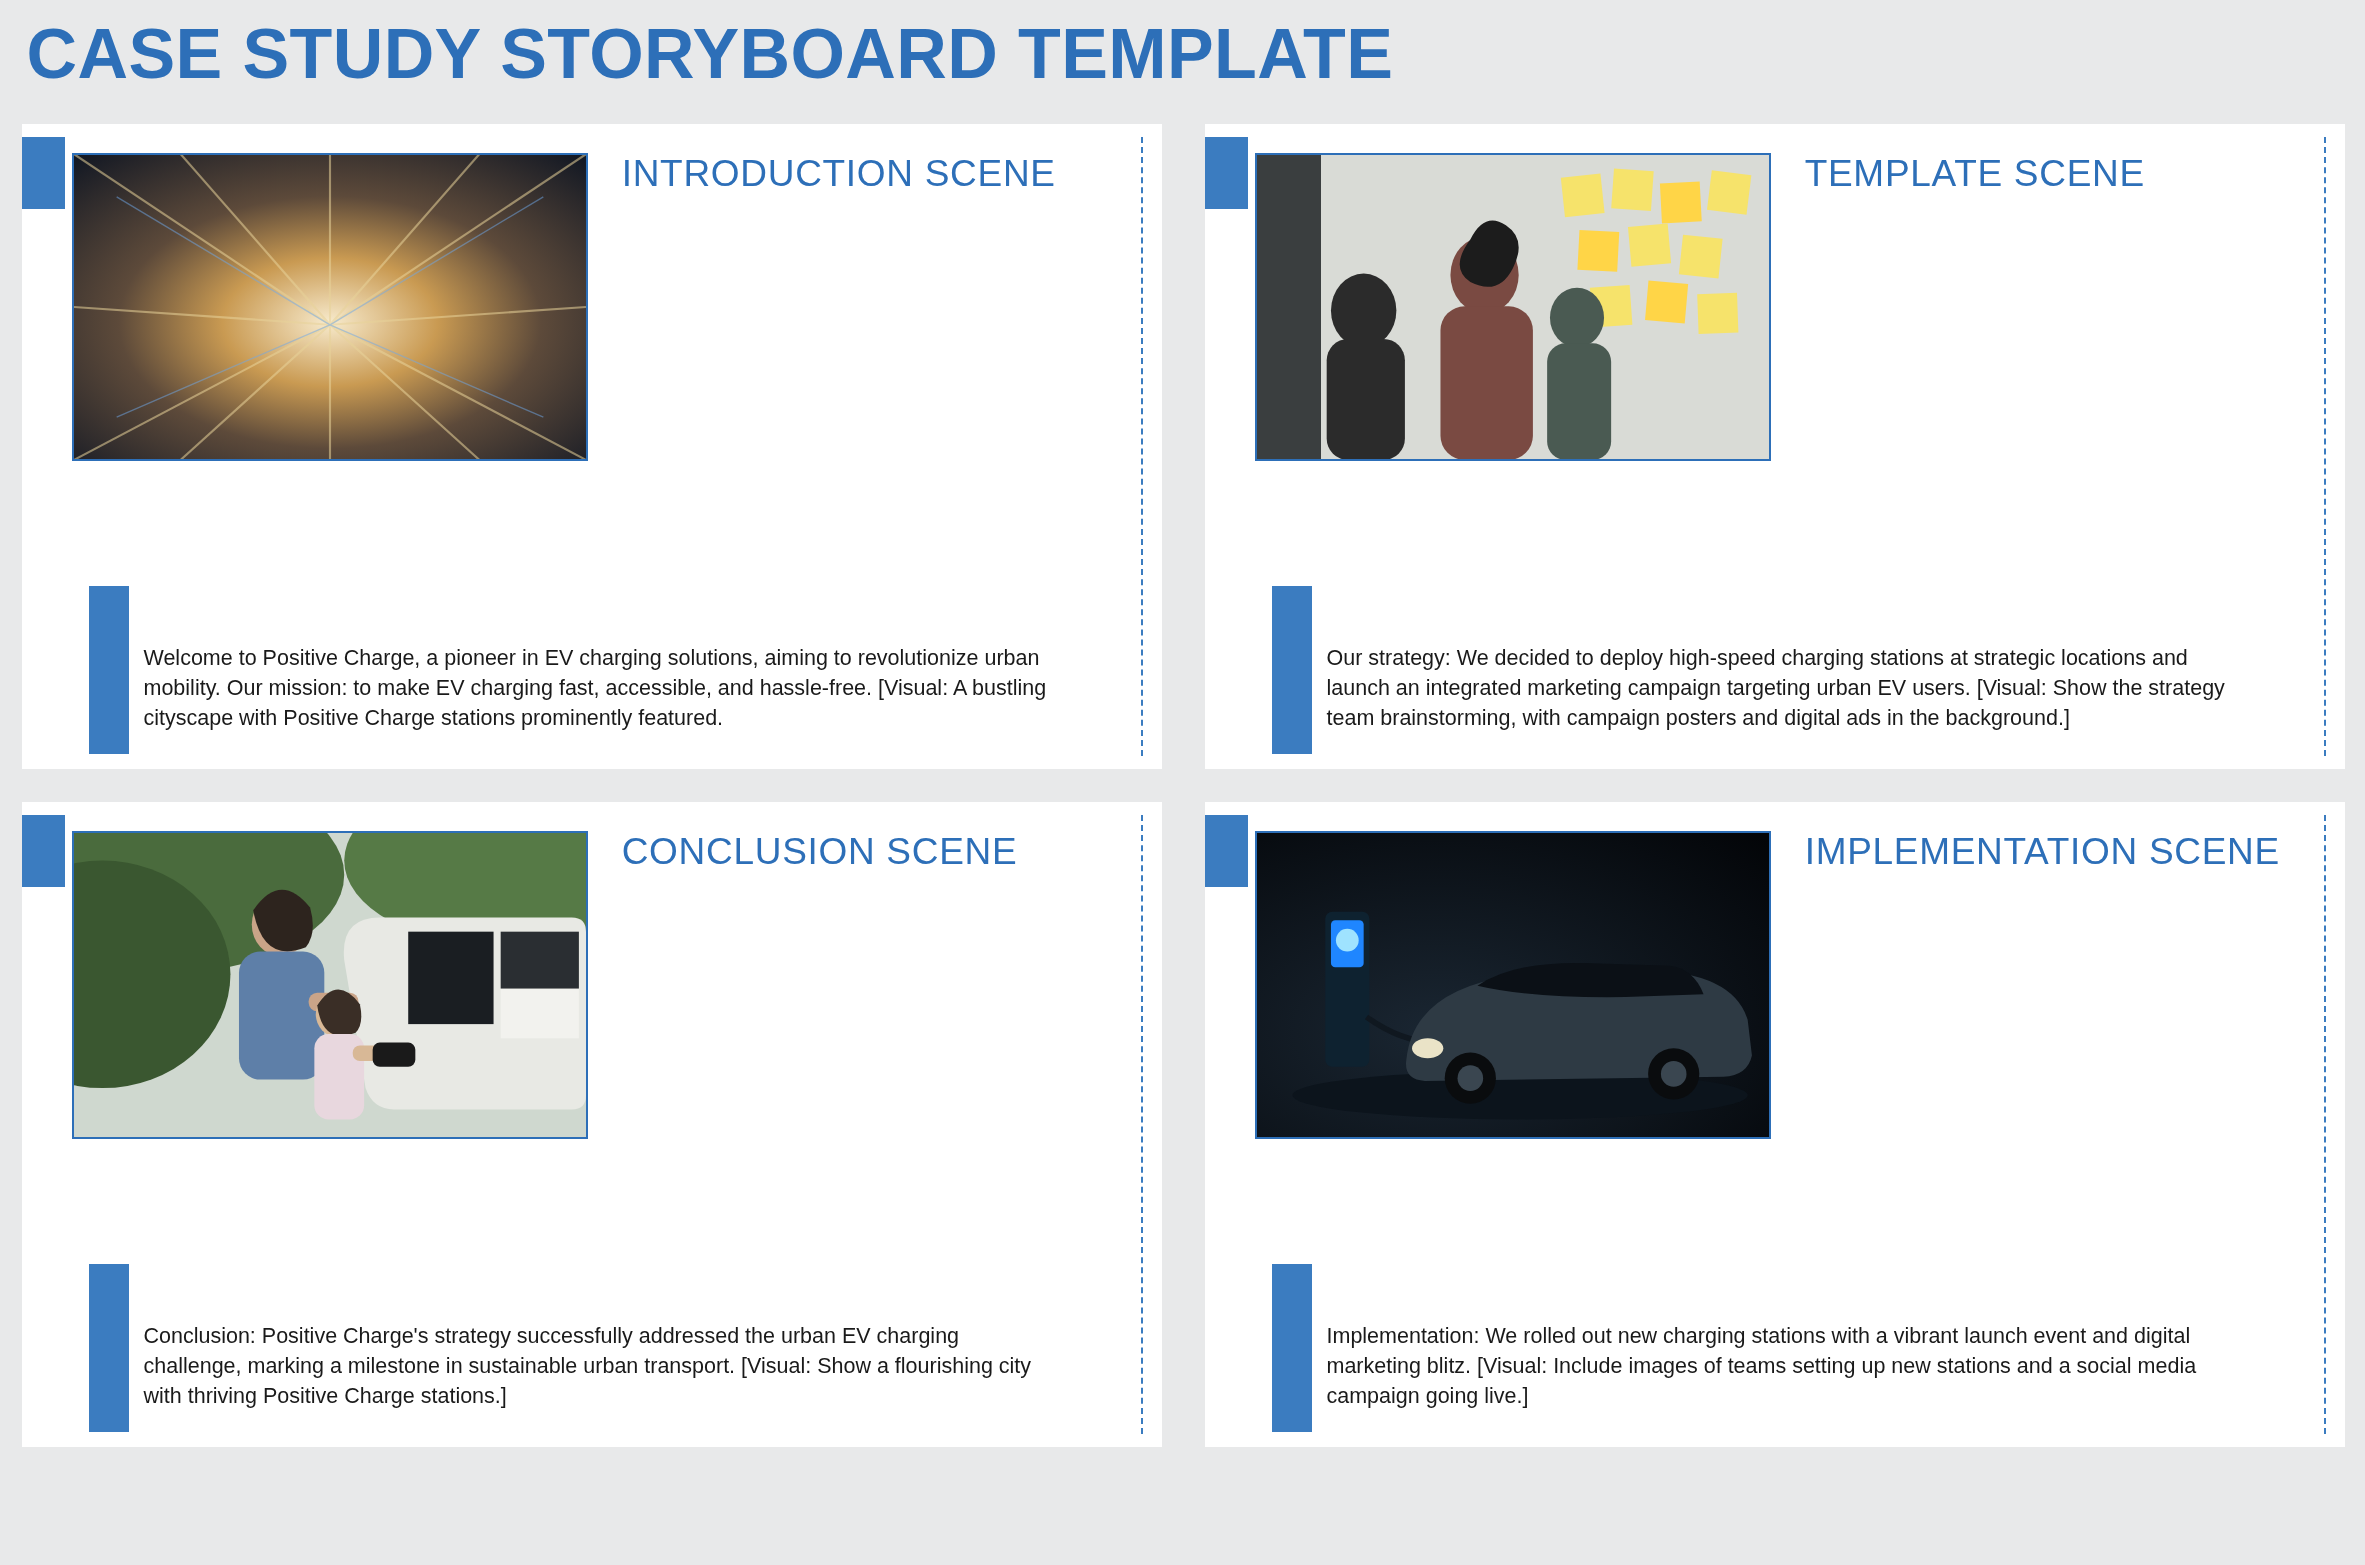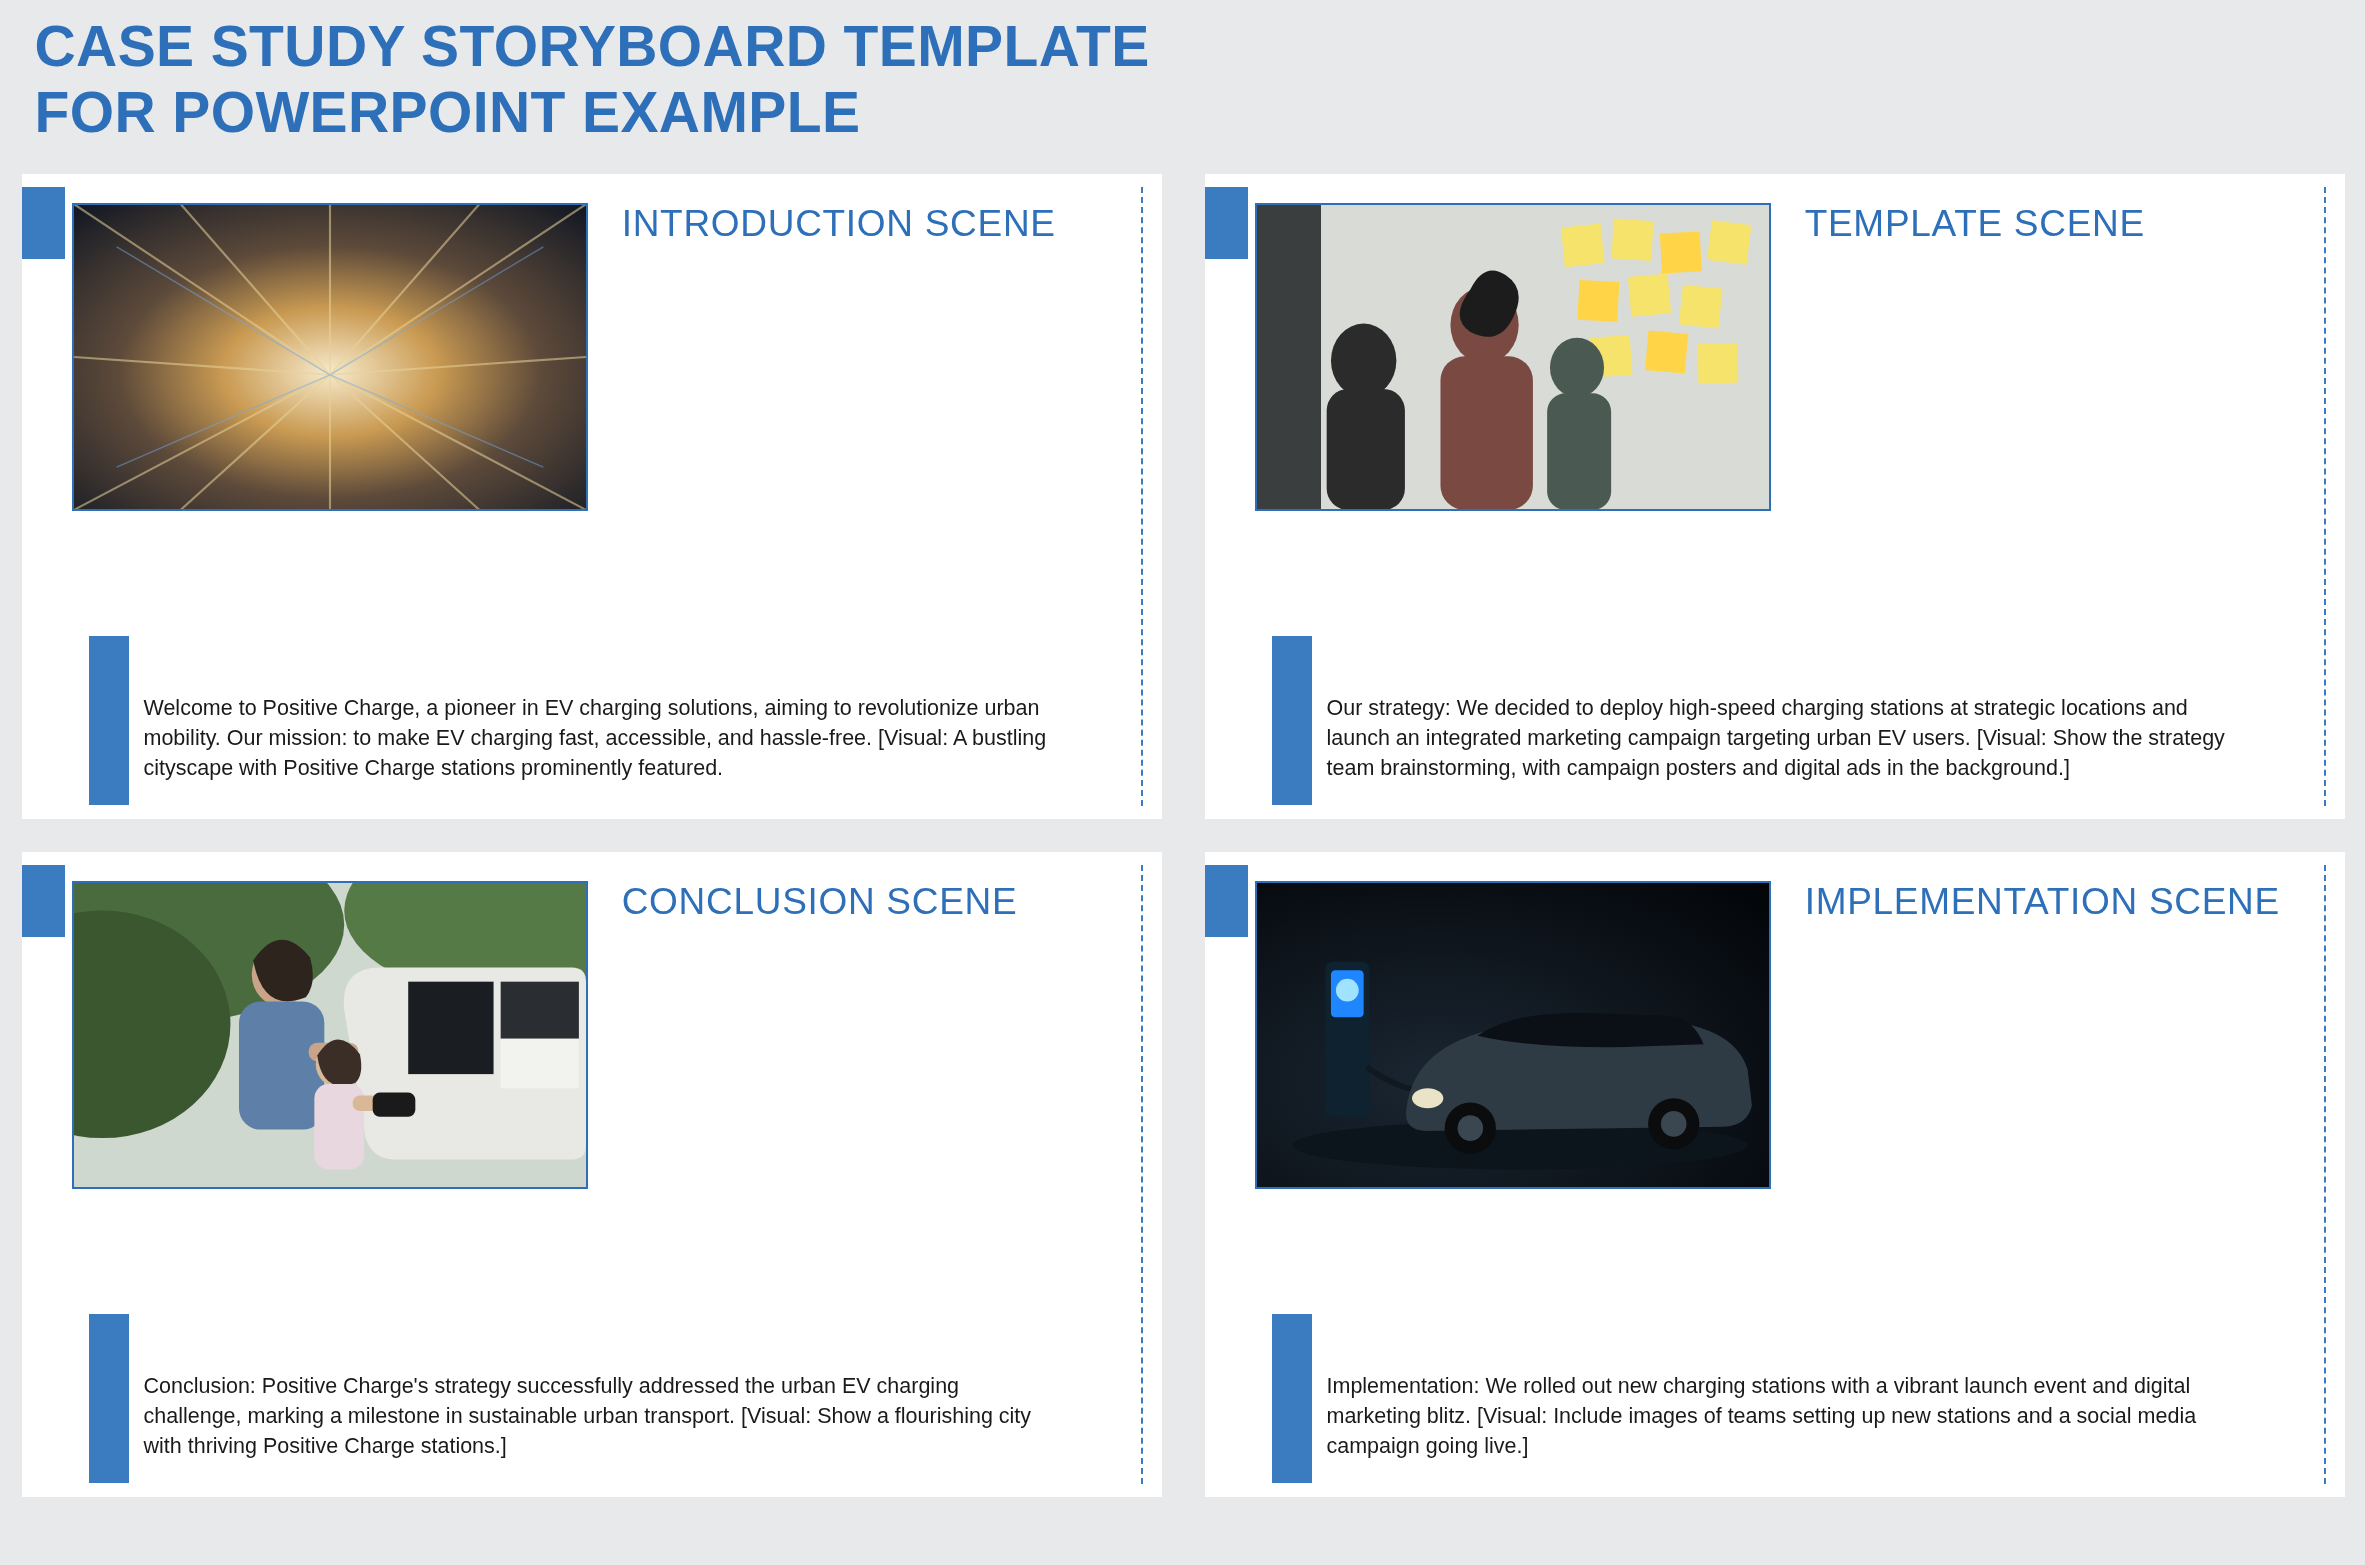--- a/index.html
+++ b/index.html
@@ -5,26 +5,26 @@
   * { box-sizing: border-box; margin: 0; padding: 0; }
   body {
     background: #e8e9ea;
     font-family: "Century Gothic", "Avant Garde", "Futura", Arial, sans-serif;
     padding: 14.3px 21.5px 29px 21.5px;
     width: 2366px;
     transform-origin: top left;
   }
   .main-title {
     color: #2d6fb8;
-    font-size: 57px;
+    font-size: 70px;
     font-weight: 700;
     letter-spacing: 0.4px;
     line-height: 1.15;
     margin-bottom: 29px;
-    margin-left: 13px;
+    margin-left: 5px;
   }
   .grid {
     display: grid;
     grid-template-columns: 1fr 1fr;
     grid-template-rows: 1fr 1fr;
     gap: 33px 43px;
   }
   .card {
     background: #ffffff;
     position: relative;
@@ -90,21 +90,20 @@
     font-size: 21.5px;
     line-height: 1.4;
     font-weight: 400;
   }
 </style>
 </head>
 <body>
 
 <h1 class="main-title">
   <span>CASE STUDY STORYBOARD TEMPLATE</span><br>
-  <span>FOR POWERPOINT EXAMPLE</span>
 </h1>
 
 <div class="grid">
 
   <div class="card">
     <div class="blue-tab"></div>
     <div class="dashed-right"></div>
     <div class="upper">
       <div class="img-frame" aria-label="motion-blur tunnel cityscape">
         <svg viewBox="0 0 720 430" preserveAspectRatio="xMidYMid slice">

